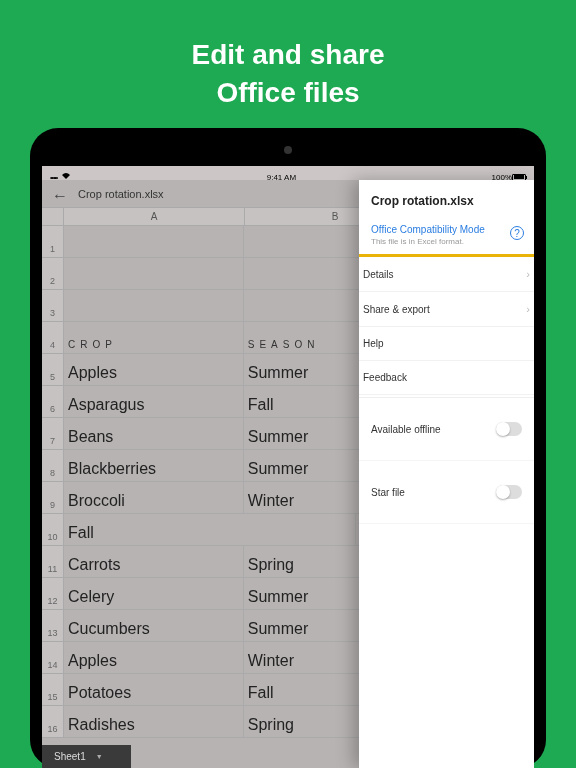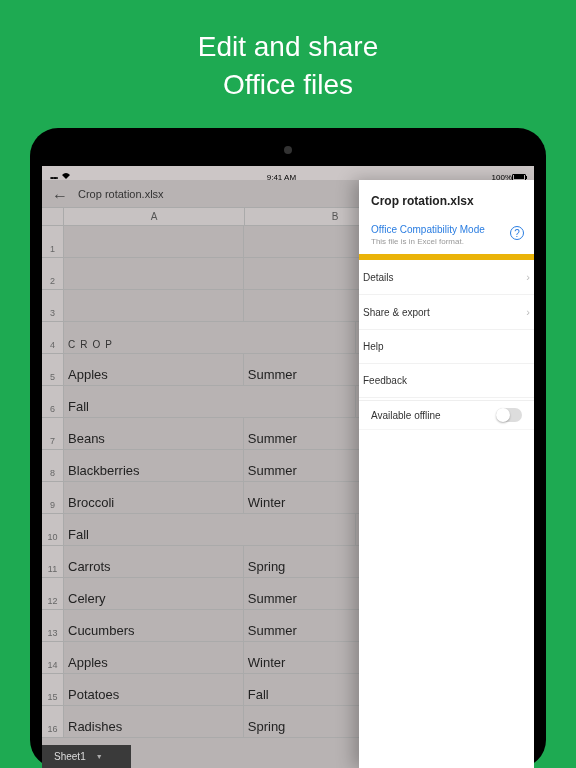--- a/index.html
+++ b/index.html
@@ -1,48 +1,48 @@
 <!DOCTYPE html>
 <html><head>
   <meta charset="utf-8">
   <style>
     * { margin: 0; padding: 0; box-sizing: border-box; }
     body { font-family: -apple-system, "Helvetica Neue", Arial, sans-serif; background: #1eaa52; width: 576px; height: 768px; overflow: hidden; position: relative; }
-    .promo-text { text-align: center; color: white; font-size: 28px; font-weight: 400; padding-top: 28px; line-height: 1.35; }
+    .promo-text { text-align: center; color: white; font-size: 28px; font-weight: 700; padding-top: 36px; line-height: 1.35; }
     .device-frame { position: absolute; top: 128px; left: 30px; right: 30px; bottom: 0; background: #000; border-radius: 28px; padding: 38px 12px 0 12px; }
     .camera { position: absolute; top: 18px; left: 50%; transform: translateX(-50%); width: 8px; height: 8px; background: #333; border-radius: 50%; }
     .screen { background: #fff; height: 100%; overflow: hidden; position: relative; }
     .status-bar { height: 22px; display: flex; justify-content: space-between; align-items: center; font-size: 8px; padding: 2px 8px; color: #000; background: #ccc6c6; }
     .status-left { display: flex; gap: 4px; align-items: center; }
     .status-right { display: flex; gap: 0; align-items: center; }
     .underlay { position: absolute; top: 14px; left: 0; right: 0; bottom: 0; background: #b8b3b3; }
     .header { height: 28px; display: flex; align-items: center; padding: 0 10px; border-bottom: 1px solid #aaa; }
     .back-arrow { font-size: 16px; color: #444; margin-right: 10px; }
     .header-title { font-size: 11px; color: #333; }
     .column-headers { display: flex; height: 18px; border-bottom: 1px solid #aaa; }
     .row-gutter-header { width: 22px; background: #c7c2c2; border-right: 1px solid #aaa; }
     .col-header { flex: 1; text-align: center; font-size: 10px; line-height: 18px; color: #555; background: #c7c2c2; border-right: 1px solid #aaa; }
     .col-header:last-child { flex: 0.6; border-right: none; }
     .sheet-body { }
     .row { display: flex; border-bottom: 1px solid #aaa; height: 32px; }
     .row-num { width: 22px; font-size: 9px; text-align: center; color: #666; display: flex; align-items: flex-end; justify-content: center; padding-bottom: 3px; border-right: 1px solid #aaa; background: #c7c2c2; }
-    .cell { flex: 1; font-size: 13px; color: #222; display: flex; align-items: flex-end; padding: 0 4px 3px 4px; border-right: 1px solid #aaa; overflow: hidden; white-space: nowrap; }
+    .cell { flex: 1; font-size: 16px; color: #222; display: flex; align-items: flex-end; padding: 0 4px 3px 4px; border-right: 1px solid #aaa; overflow: hidden; white-space: nowrap; }
     .cell:last-child { flex: 0.6; border-right: none; }
     .cell.header-cell { letter-spacing: 5px; font-size: 10px; color: #333; text-align: center; }
     .sheet-tab { position: absolute; bottom: 0; left: 0; background: #3a3a3a; color: #ddd; font-size: 10px; padding: 6px 28px 6px 12px; display: flex; align-items: center; gap: 10px; }
     .tab-caret { font-size: 7px; opacity: 0.7; }
     .side-panel { position: absolute; top: 14px; right: 0; width: 175px; bottom: 0; background: #fff; box-shadow: -6px 0 16px rgba(0,0,0,.25); }
     .panel-title { font-size: 12px; font-weight: 600; color: #222; padding: 14px 12px 12px; }
-    .compat-row { padding: 4px 12px 8px; border-bottom: 6px solid #eab308; position: relative; }
+    .compat-row { padding: 4px 12px 8px; border-bottom: 3px solid #eab308; position: relative; }
     .compat-label { font-size: 10px; color: #2a7de1; }
     .compat-sub { font-size: 8px; color: #999; margin-top: 2px; }
     .compat-help { position: absolute; right: 10px; top: 6px; width: 14px; height: 14px; border: 1.2px solid #2a7de1; border-radius: 50%; color: #2a7de1; font-size: 10px; text-align: center; line-height: 13px; }
     .panel-item { padding: 11px 4px; font-size: 10px; color: #333; border-bottom: 1px solid #f1f1f1; display: flex; justify-content: space-between; align-items: center; }
     .chevron { color: #bbb; font-size: 11px; }
-    .toggle-row { padding: 7px 12px; font-size: 10px; color: #333; display: flex; justify-content: space-between; align-items: center; border-bottom: 1px solid #f5f5f5; }
+    .toggle-row { padding: 24px 12px; font-size: 10px; color: #333; display: flex; justify-content: space-between; align-items: center; border-bottom: 1px solid #f5f5f5; }
     .toggle-row:first-of-type { border-top: 1px solid #eee; margin-top: 2px; }
     .toggle { width: 26px; height: 14px; background: #ddd; border-radius: 7px; position: relative; }
     .toggle::after { content: ''; position: absolute; width: 14px; height: 14px; background: #fff; border-radius: 50%; top: 0; left: 0; box-shadow: 0 1px 2px rgba(0,0,0,.3); }
     .battery-icon { width: 14px; height: 7px; border: 0.8px solid #000; border-radius: 1px; position: relative; display: inline-block; }
     .battery-icon::before { content: ''; position: absolute; right: -2px; top: 1.5px; width: 1.2px; height: 3px; background: #000; }
     .battery-icon::after { content: ''; position: absolute; left: 0.5px; top: 0.5px; bottom: 0.5px; width: 90%; background: #000; }
     .signal-dots { letter-spacing: -1px; font-size: 7px; }
     .wifi { font-size: 8px; }
   </style>
 </head>
@@ -98,30 +98,32 @@
           </div>
           <div class="row">
             <div class="row-num">3</div>
             <div class="cell"></div>
             <div class="cell"></div>
             <div class="cell"></div>
           </div>
           <div class="row">
             <div class="row-num">4</div>
             <div class="cell header-cell">CROP</div>
+            <div class="cell header-cell">SEASON</div>
             <div class="cell header-cell">FIELD</div>
           </div>
           <div class="row">
             <div class="row-num">5</div>
             <div class="cell">Apples</div>
             <div class="cell">Summer</div>
             <div class="cell"></div>
           </div>
           <div class="row">
             <div class="row-num">6</div>
+            <div class="cell">Asparagus</div>
             <div class="cell">Fall</div>
             <div class="cell"></div>
           </div>
           <div class="row">
             <div class="row-num">7</div>
             <div class="cell">Beans</div>
             <div class="cell">Summer</div>
             <div class="cell">2 &amp; 3</div>
           </div>
           <div class="row">
@@ -205,17 +207,21 @@
           </div>
           <div class="panel-item">
             <span>Feedback</span>
           </div>
         </div>
       <div id="panel-toggles">
           <div class="toggle-row">
             <span>Available offline</span>
             <span class="toggle"></span>
           </div>
+          <div class="toggle-row">
+            <span>Star file</span>
+            <span class="toggle"></span>
+          </div>
         </div>
     </div>
 
   </div>
 </div>
 
 </body></html>

